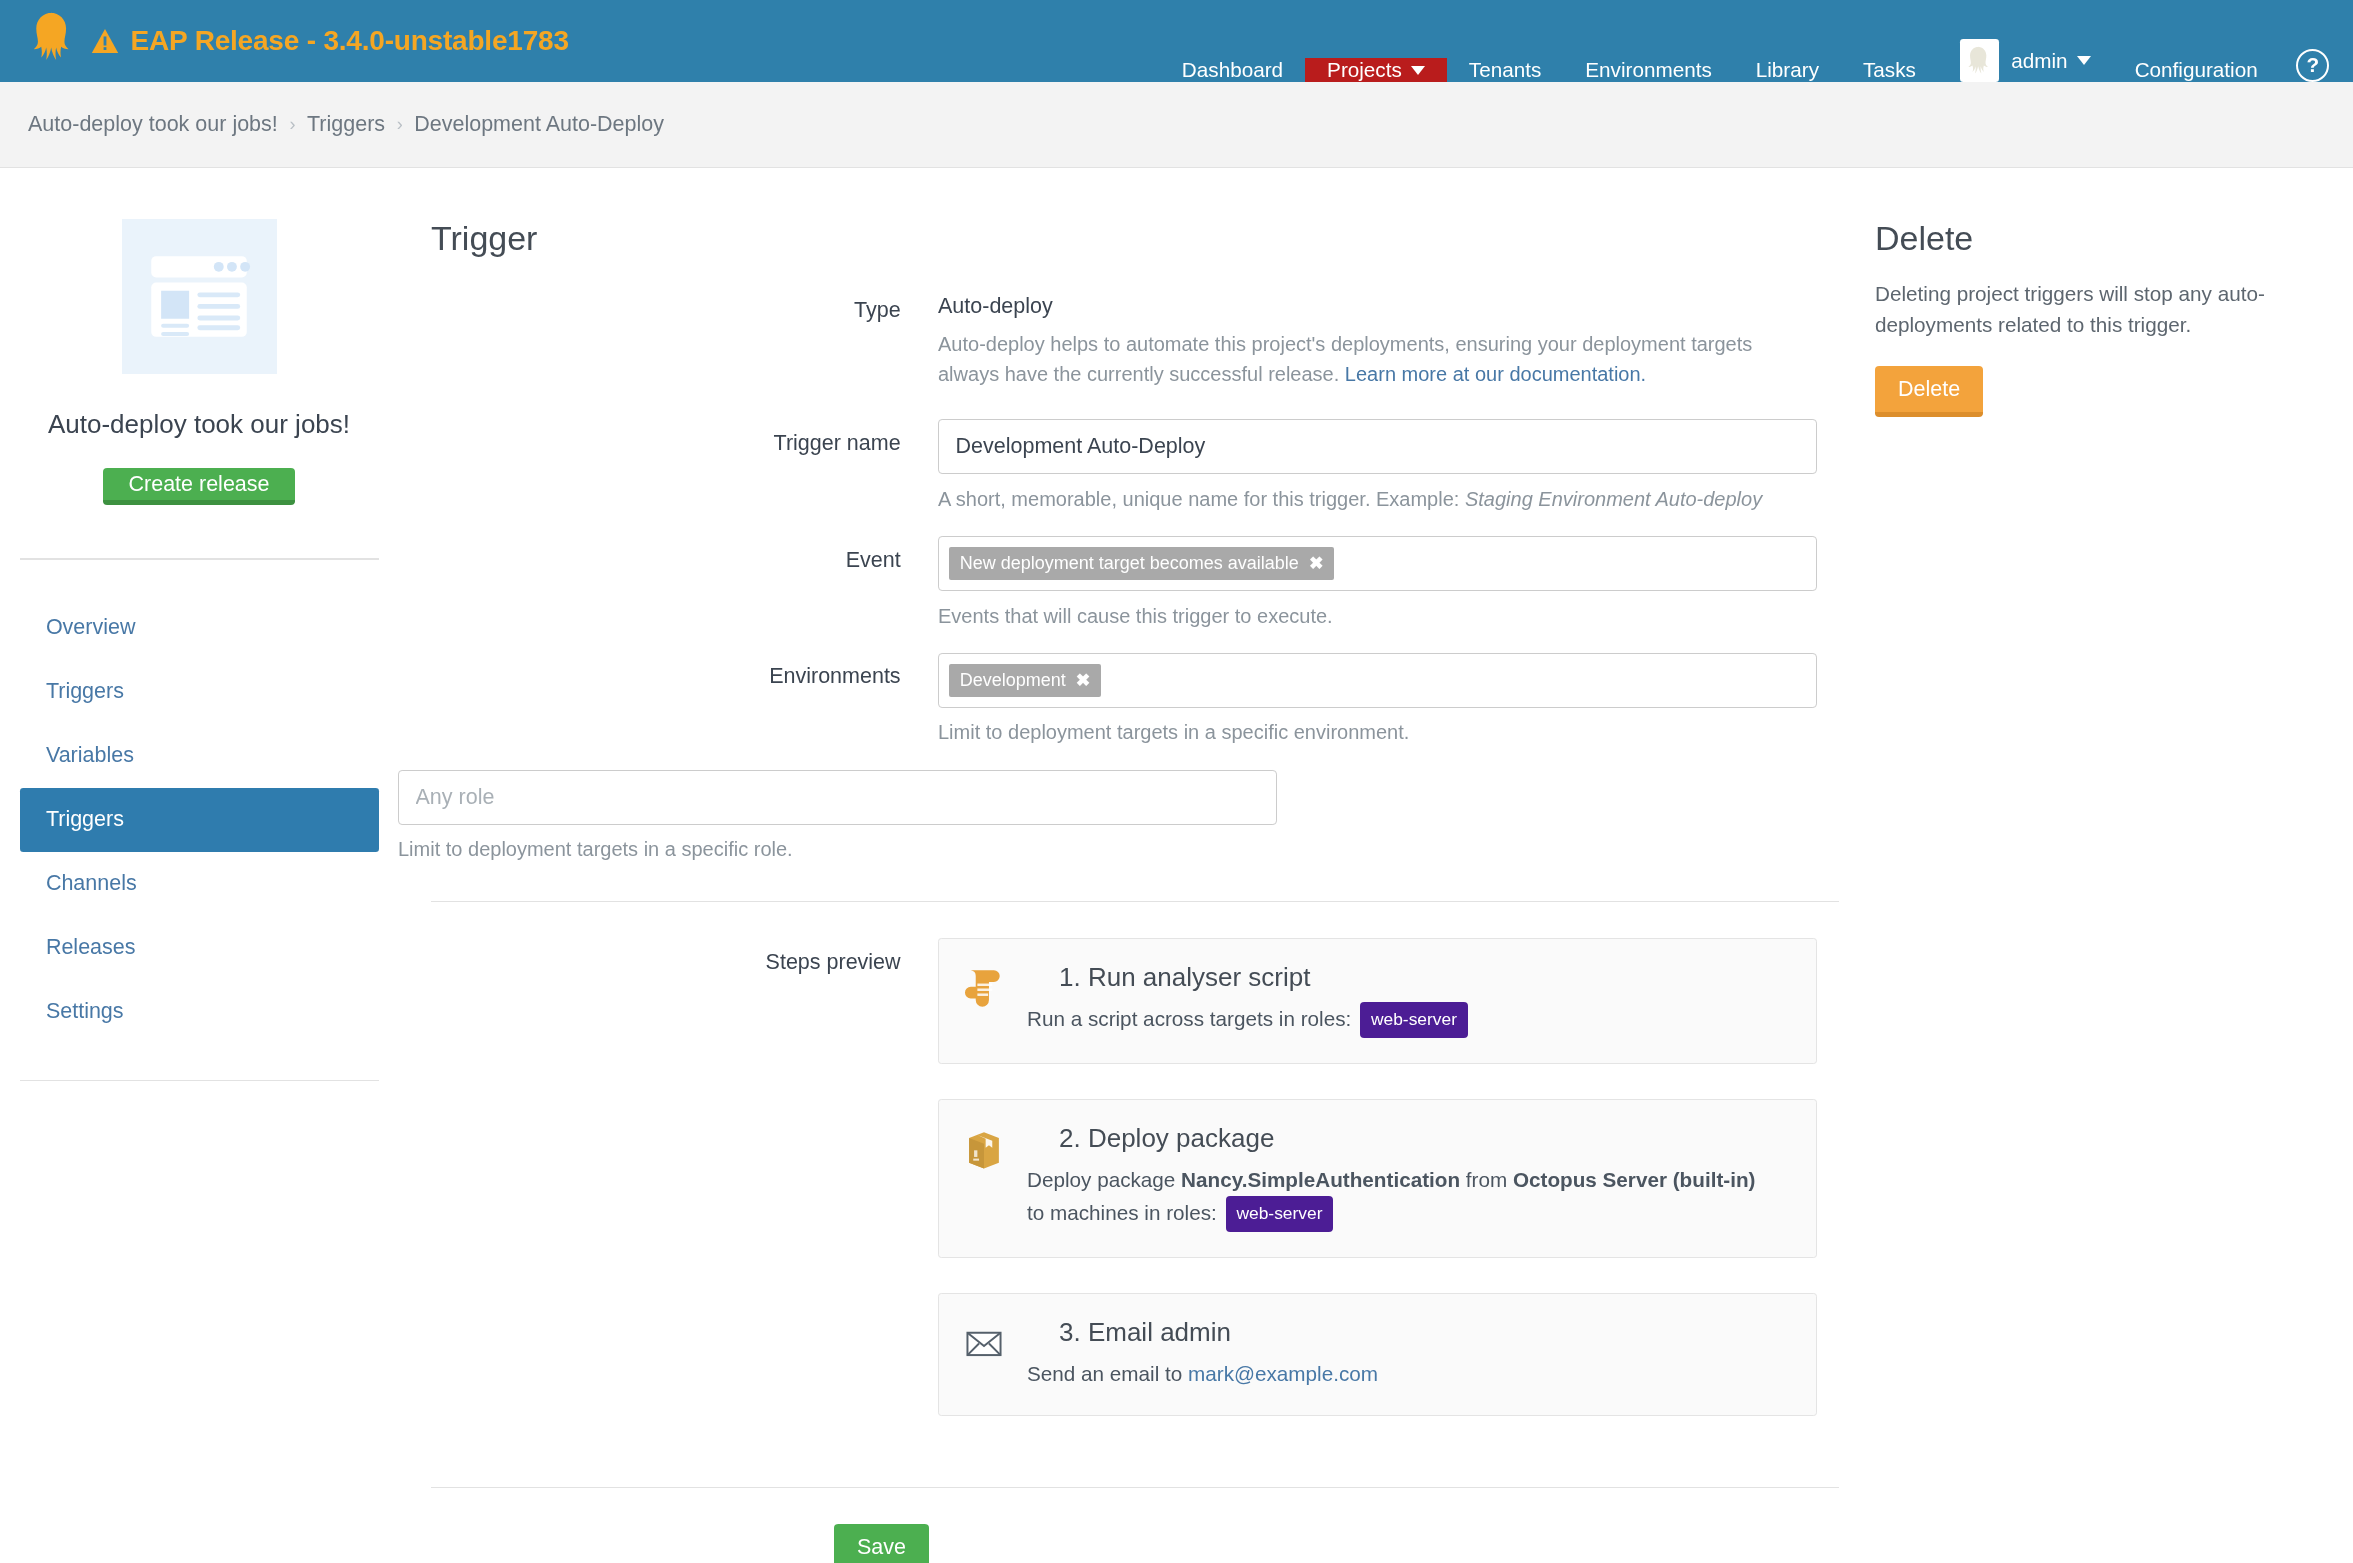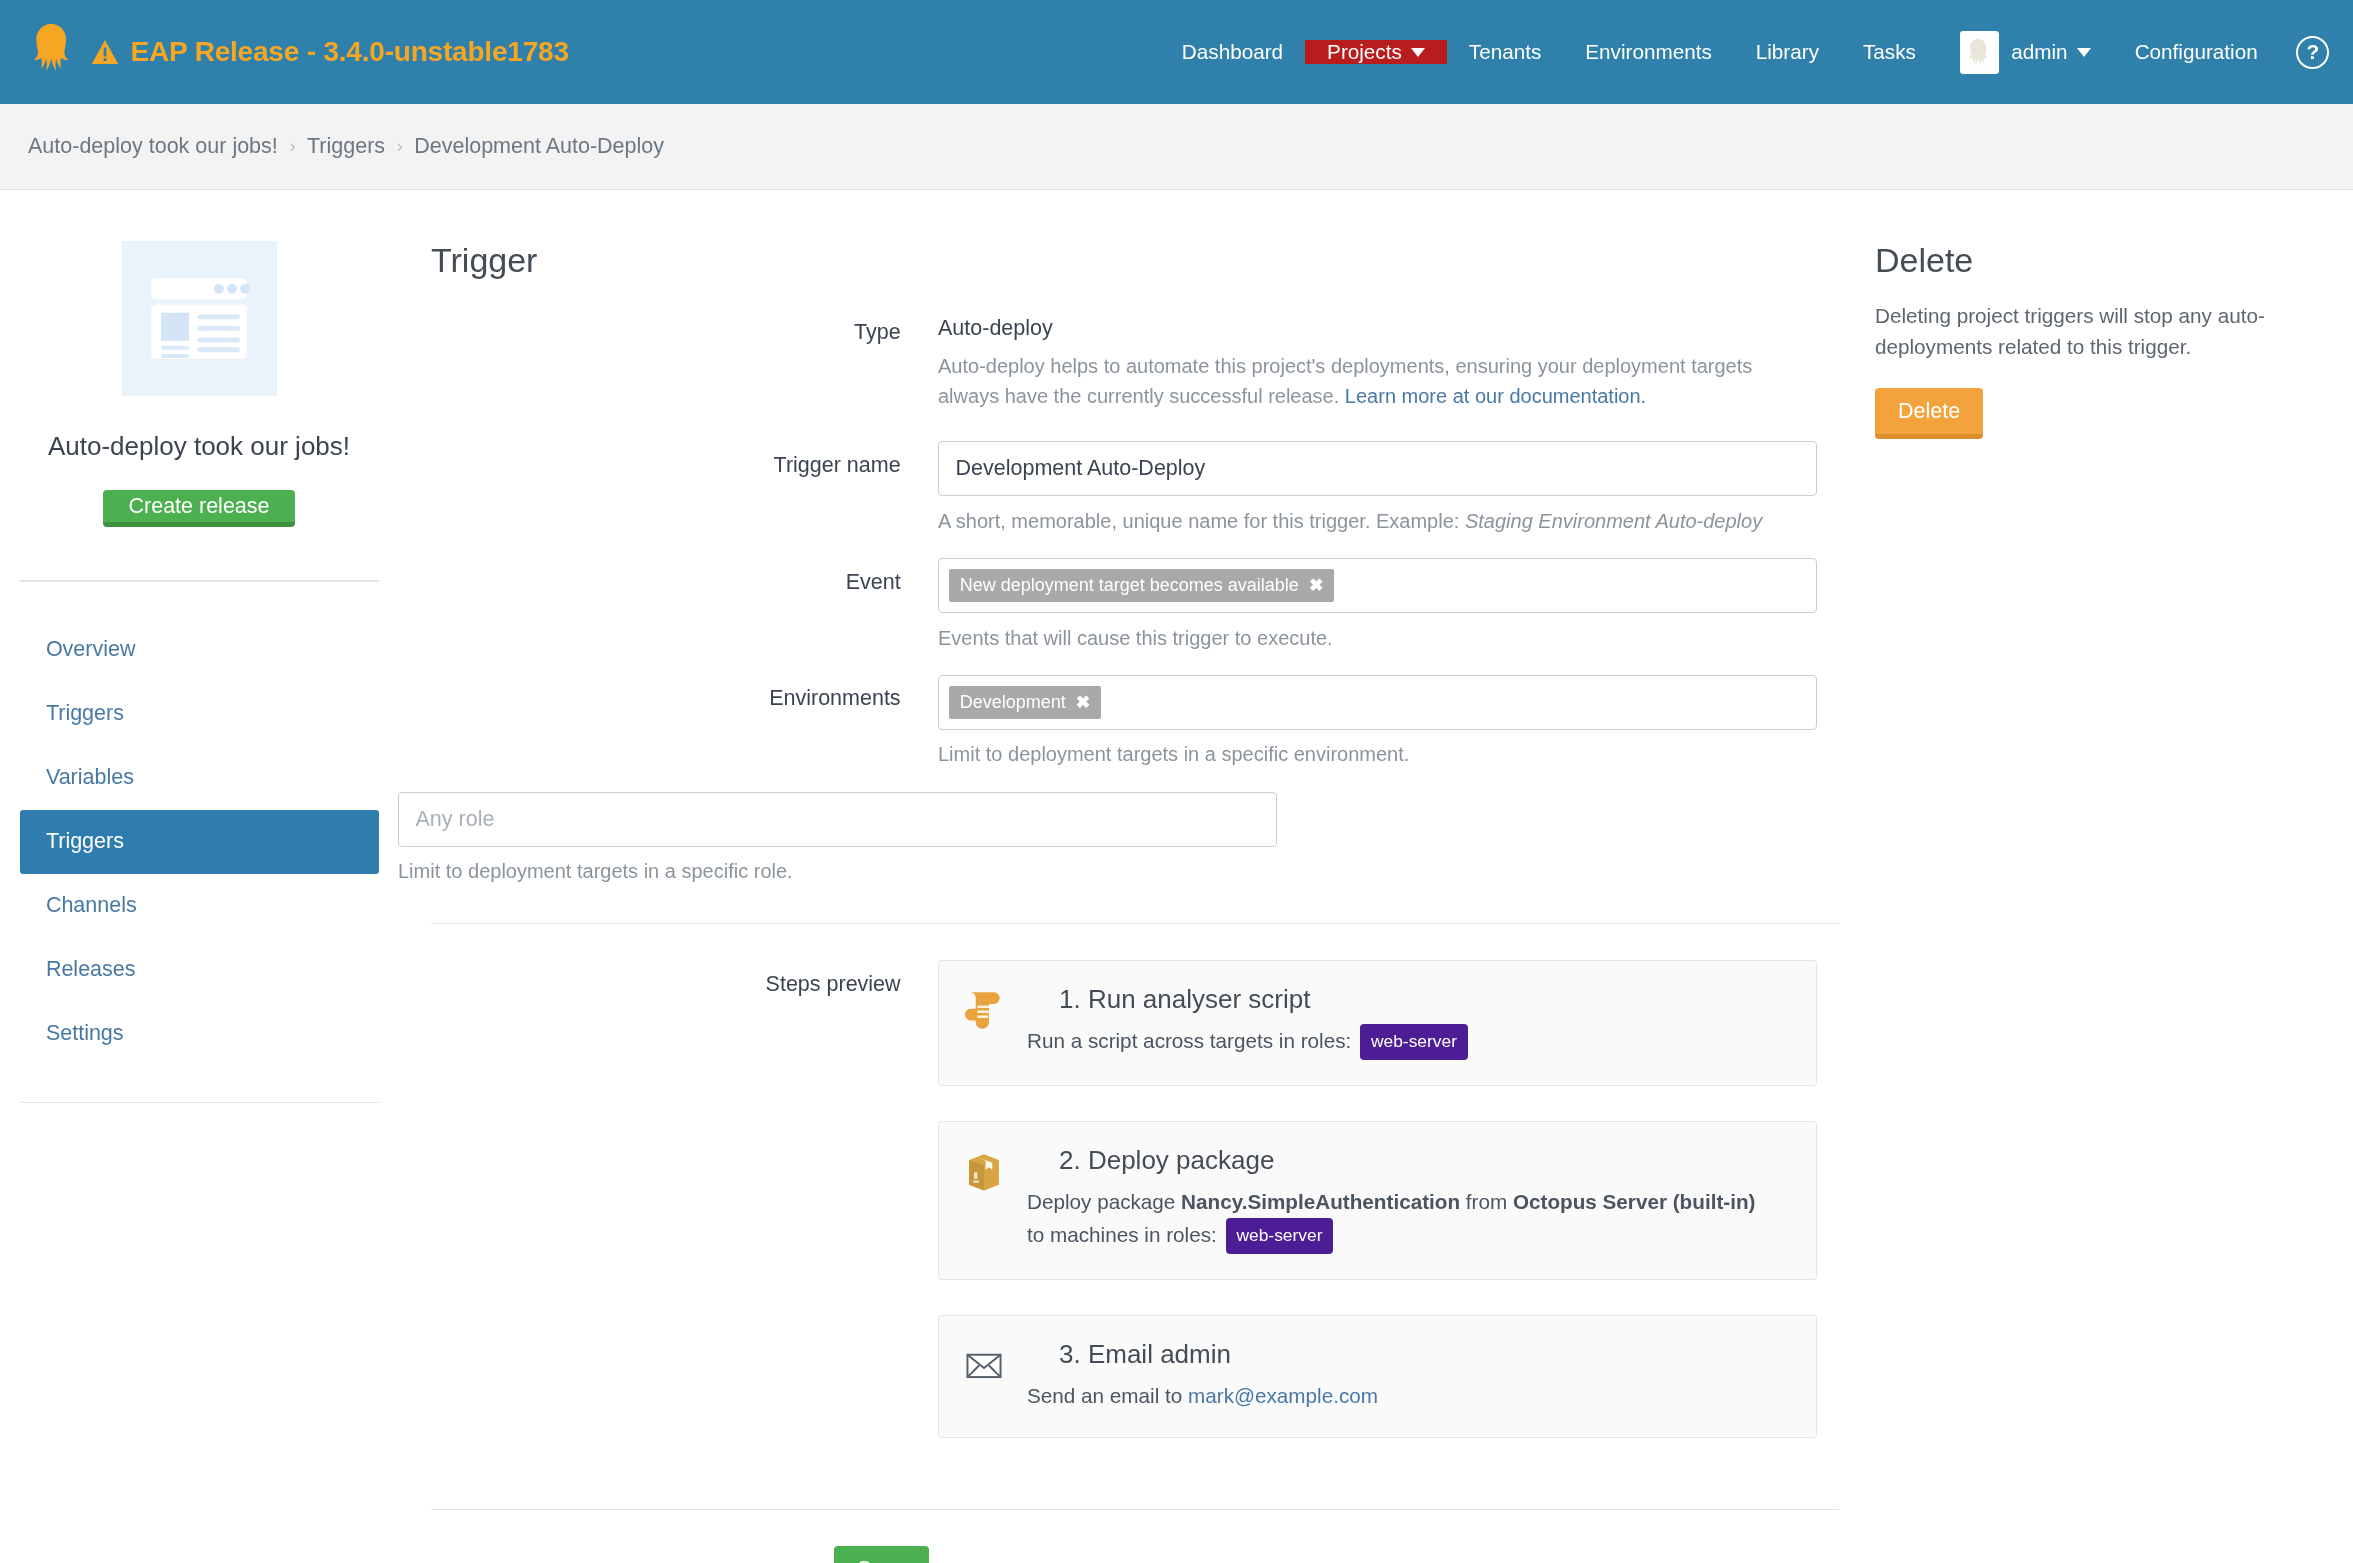--- a/index.html
+++ b/index.html
@@ -6,21 +6,21 @@
   html, body {
     width: 2354px;
     height: 1564px;
     background: #ffffff;
     font-family: "Liberation Sans", sans-serif;
     -webkit-font-smoothing: antialiased;
   }
 
   
   .topnav {
-    height: 104px;
+    height: 82px;
     background: #2f80ab;
     display: flex;
     align-items: stretch;
     position: relative;
   }
   .brand {
     display: flex;
     align-items: center;
     padding-left: 28px;
     gap: 15px;
@@ -33,21 +33,21 @@
   .brand-text {
     color: #f5a623;
     font-size: 28px;
     font-weight: bold;
     white-space: nowrap;
     letter-spacing: -0.2px;
   }
 
   .navspacer { flex: 1 1 auto; }
 
-  .nav-items { display: flex; align-items: center; }
+  .nav-items { display: flex; align-items: flex-end; }
   .nav-item {
     display: flex;
     align-items: center;
     padding: 0 22px;
     color: #ffffff;
     font-size: 20.7px;
     white-space: nowrap;
     cursor: pointer;
     text-decoration: none;
   }

